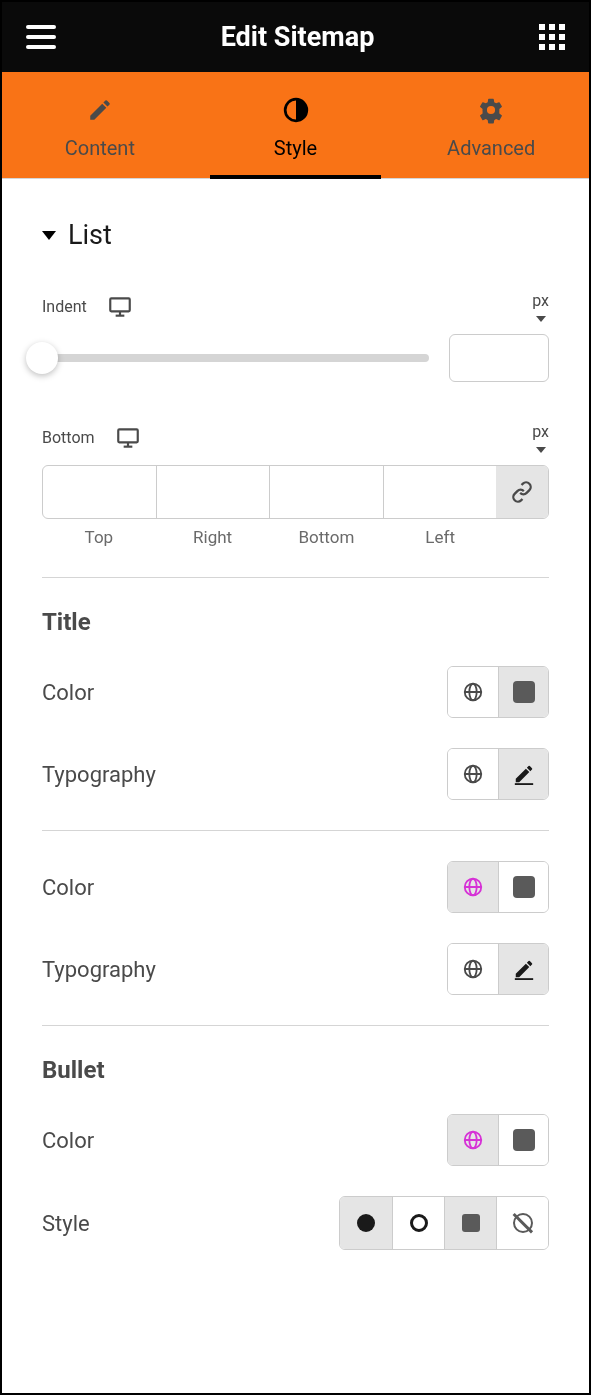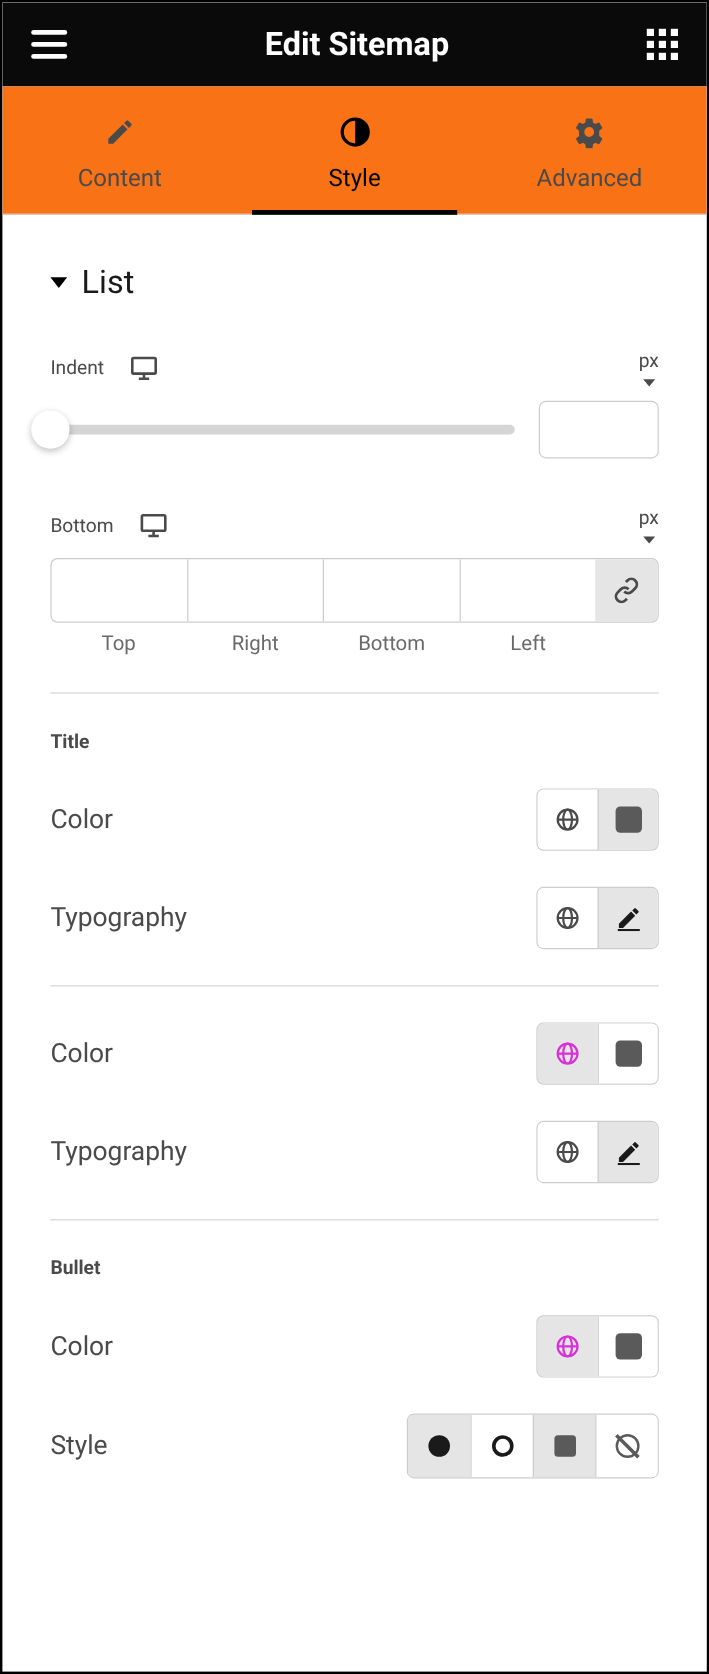--- a/index.html
+++ b/index.html
@@ -38,21 +38,21 @@
 .padding-box { display: flex; border: 1px solid #ccc; border-radius: 6px; overflow: hidden; margin-bottom: 8px; }
 .padding-cell { flex: 1; height: 52px; border-right: 1px solid #ccc; }
 .padding-cell input { width: 100%; height: 100%; border: none; text-align: center; font-size: 18px; background: transparent; }
 .padding-link { width: 52px; height: 52px; background: #e5e5e5; display: flex; align-items: center; justify-content: center; cursor: pointer; }
 .padding-labels { display: flex; margin-bottom: 20px; }
 .padding-labels span { flex: 1; text-align: center; font-size: 17px; color: #6a6a6a; }
 .padding-labels .spacer { width: 52px; flex: none; }
 
 .divider { height: 1px; background: #d5d5d5; margin: 30px 0; }
 
-.subsection-title { font-size: 16px; font-weight: 700; color: #4a4a4a; margin-bottom: 30px; }
+.subsection-title { font-size: 24px; font-weight: 700; color: #4a4a4a; margin-bottom: 30px; }
 
 .prop-row { display: flex; align-items: center; justify-content: space-between; margin-bottom: 30px; }
 .prop-label { font-size: 22px; color: #4a4a4a; }
 .dual-btn { display: flex; border: 1px solid #ccc; border-radius: 6px; overflow: hidden; }
 .dual-btn .btn { width: 50px; height: 50px; display: flex; align-items: center; justify-content: center; cursor: pointer; background: #fff; }
 .dual-btn .btn + .btn { border-left: 1px solid #ccc; }
 .dual-btn .btn.shaded { background: #e5e5e5; }
 .color-swatch { width: 22px; height: 22px; background: #5a5a5a; border-radius: 4px; }
 
 .quad-btn { display: flex; border: 1px solid #ccc; border-radius: 6px; overflow: hidden; }

